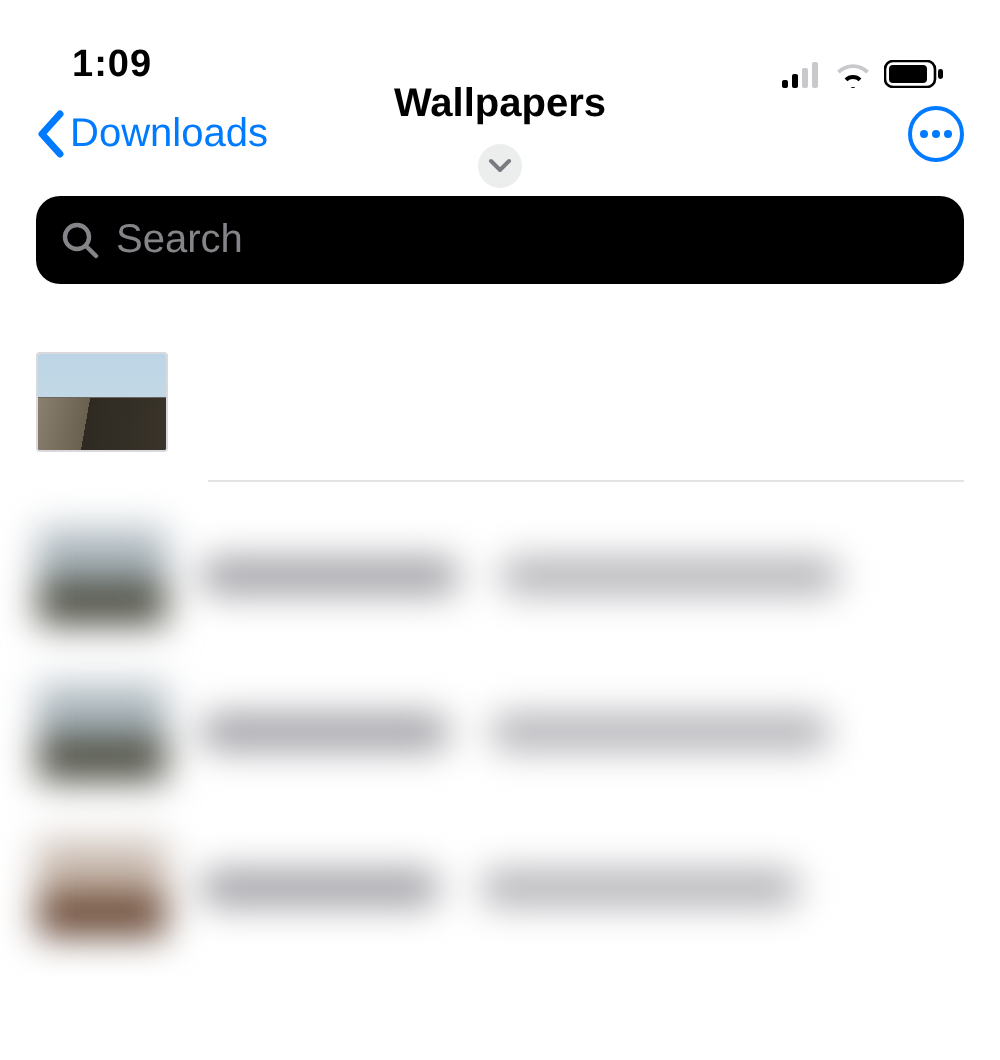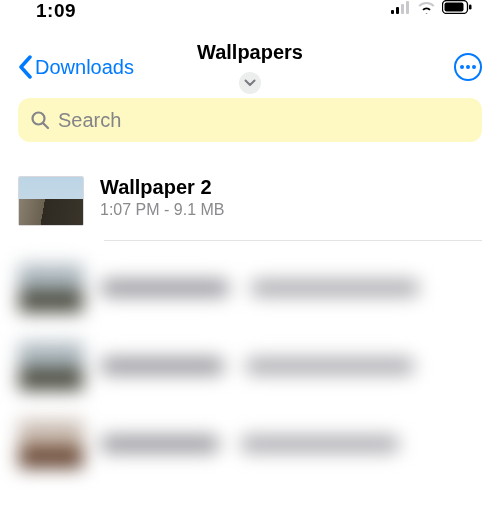--- a/index.html
+++ b/index.html
@@ -1,27 +1,27 @@
 <!DOCTYPE html>
 <html><head>
 <meta charset="utf-8">
 <style>
   * { box-sizing: border-box; margin: 0; padding: 0; }
   html, body { width: 500px; height: 530px; font-family: -apple-system, "Helvetica Neue", Arial, sans-serif; background: #fff; color: #000; overflow: hidden; }
-  .status-bar { height: 44px; display: flex; justify-content: space-between; align-items: flex-start; padding: 0 28px 0 36px; font-weight: 600; font-size: 19px; letter-spacing: 0.5px; }
+  .status-bar { height: 44px; display: flex; justify-content: space-between; align-items: flex-end; padding: 0 28px 0 36px; font-weight: 600; font-size: 19px; letter-spacing: 0.5px; }
   .status-right { display: flex; align-items: center; gap: 6px; }
   .nav { height: 46px; display: flex; align-items: center; padding: 0 18px; position: relative; }
   .back-ctl { display: flex; align-items: center; color: #007aff; cursor: pointer; }
   .back-ctl .back-label { font-size: 20px; margin-left: 2px; }
   .title-wrap { position: absolute; left: 50%; transform: translateX(-50%); display: flex; align-items: center; gap: 8px; flex-direction: column; }
   .title-wrap .title-text { font-size: 20px; font-weight: 700; }
   .subtitle-btn { width: 22px; height: 22px; border-radius: 50%; background: #eceded; display:flex; align-items:center; justify-content:center; cursor:pointer;}
   .more-btn { margin-left: auto; width: 28px; height: 28px; border: 2px solid #007aff; border-radius: 50%; display:flex; align-items:center; justify-content:center; cursor:pointer;}
   .search-wrap { padding: 8px 18px 12px 18px; }
-  .search-field { background: #fef9c3; border-radius: 12px; height: 44px; display:flex; align-items:center; padding: 0 12px; }
+  .search-field { background: #000000; border-radius: 12px; height: 44px; display:flex; align-items:center; padding: 0 12px; }
   .search-field .sicon { color:#848489; display:flex; }
   .search-field .placeholder { color:#848489; font-size:20px; margin-left:8px; }
   .list { padding: 22px 18px 0 18px; }
   .row { display:flex; align-items:flex-start; gap:16px; padding-bottom:14px; }
   .divider { height:1px; background:#e3e3e5; margin-left:86px; }
   .thumb { width:66px; height:50px; border:1px solid #d9d9dd; border-radius:2px; flex-shrink:0; overflow:hidden; }
   .thumb-inner { width:100%; height:100%; }
   .thumb-desert { background: linear-gradient(180deg, #bcd5e6 0%, #c3d8e6 45%, #6e675e 45%, #3e3a34 100%); position:relative; }
   .thumb-desert::after{content:"";position:absolute;inset:45% 0 0 0;background:linear-gradient(100deg,#8a8070 0%, #6a6050 38%, #2e2a22 38%, #3a342a 100%);}
   .file-text .fname { font-size:20px; font-weight:600; }
@@ -110,24 +110,20 @@
     </span>
     <span class="placeholder">Search</span>
   </div>
 </div>
 
 <div class="list">
   <div class="row">
     <div class="thumb">
         <div class="thumb-inner thumb-desert"></div>
       </div>
-    <div class="file-text">
-      <div class="fname">Wallpaper 2</div>
-      <div class="fmeta">1:07 PM - 9.1 MB</div>
-    </div>
   </div>
   <div class="divider"></div>
 </div>
 
 <div class="blur-section">
   <div class="brow">
     <div class="bthumb a"></div>
     <div class="blines">
       <div class="bbar n" style="width:130px;"></div>
       <div class="bbar m" style="width:170px;"></div>

